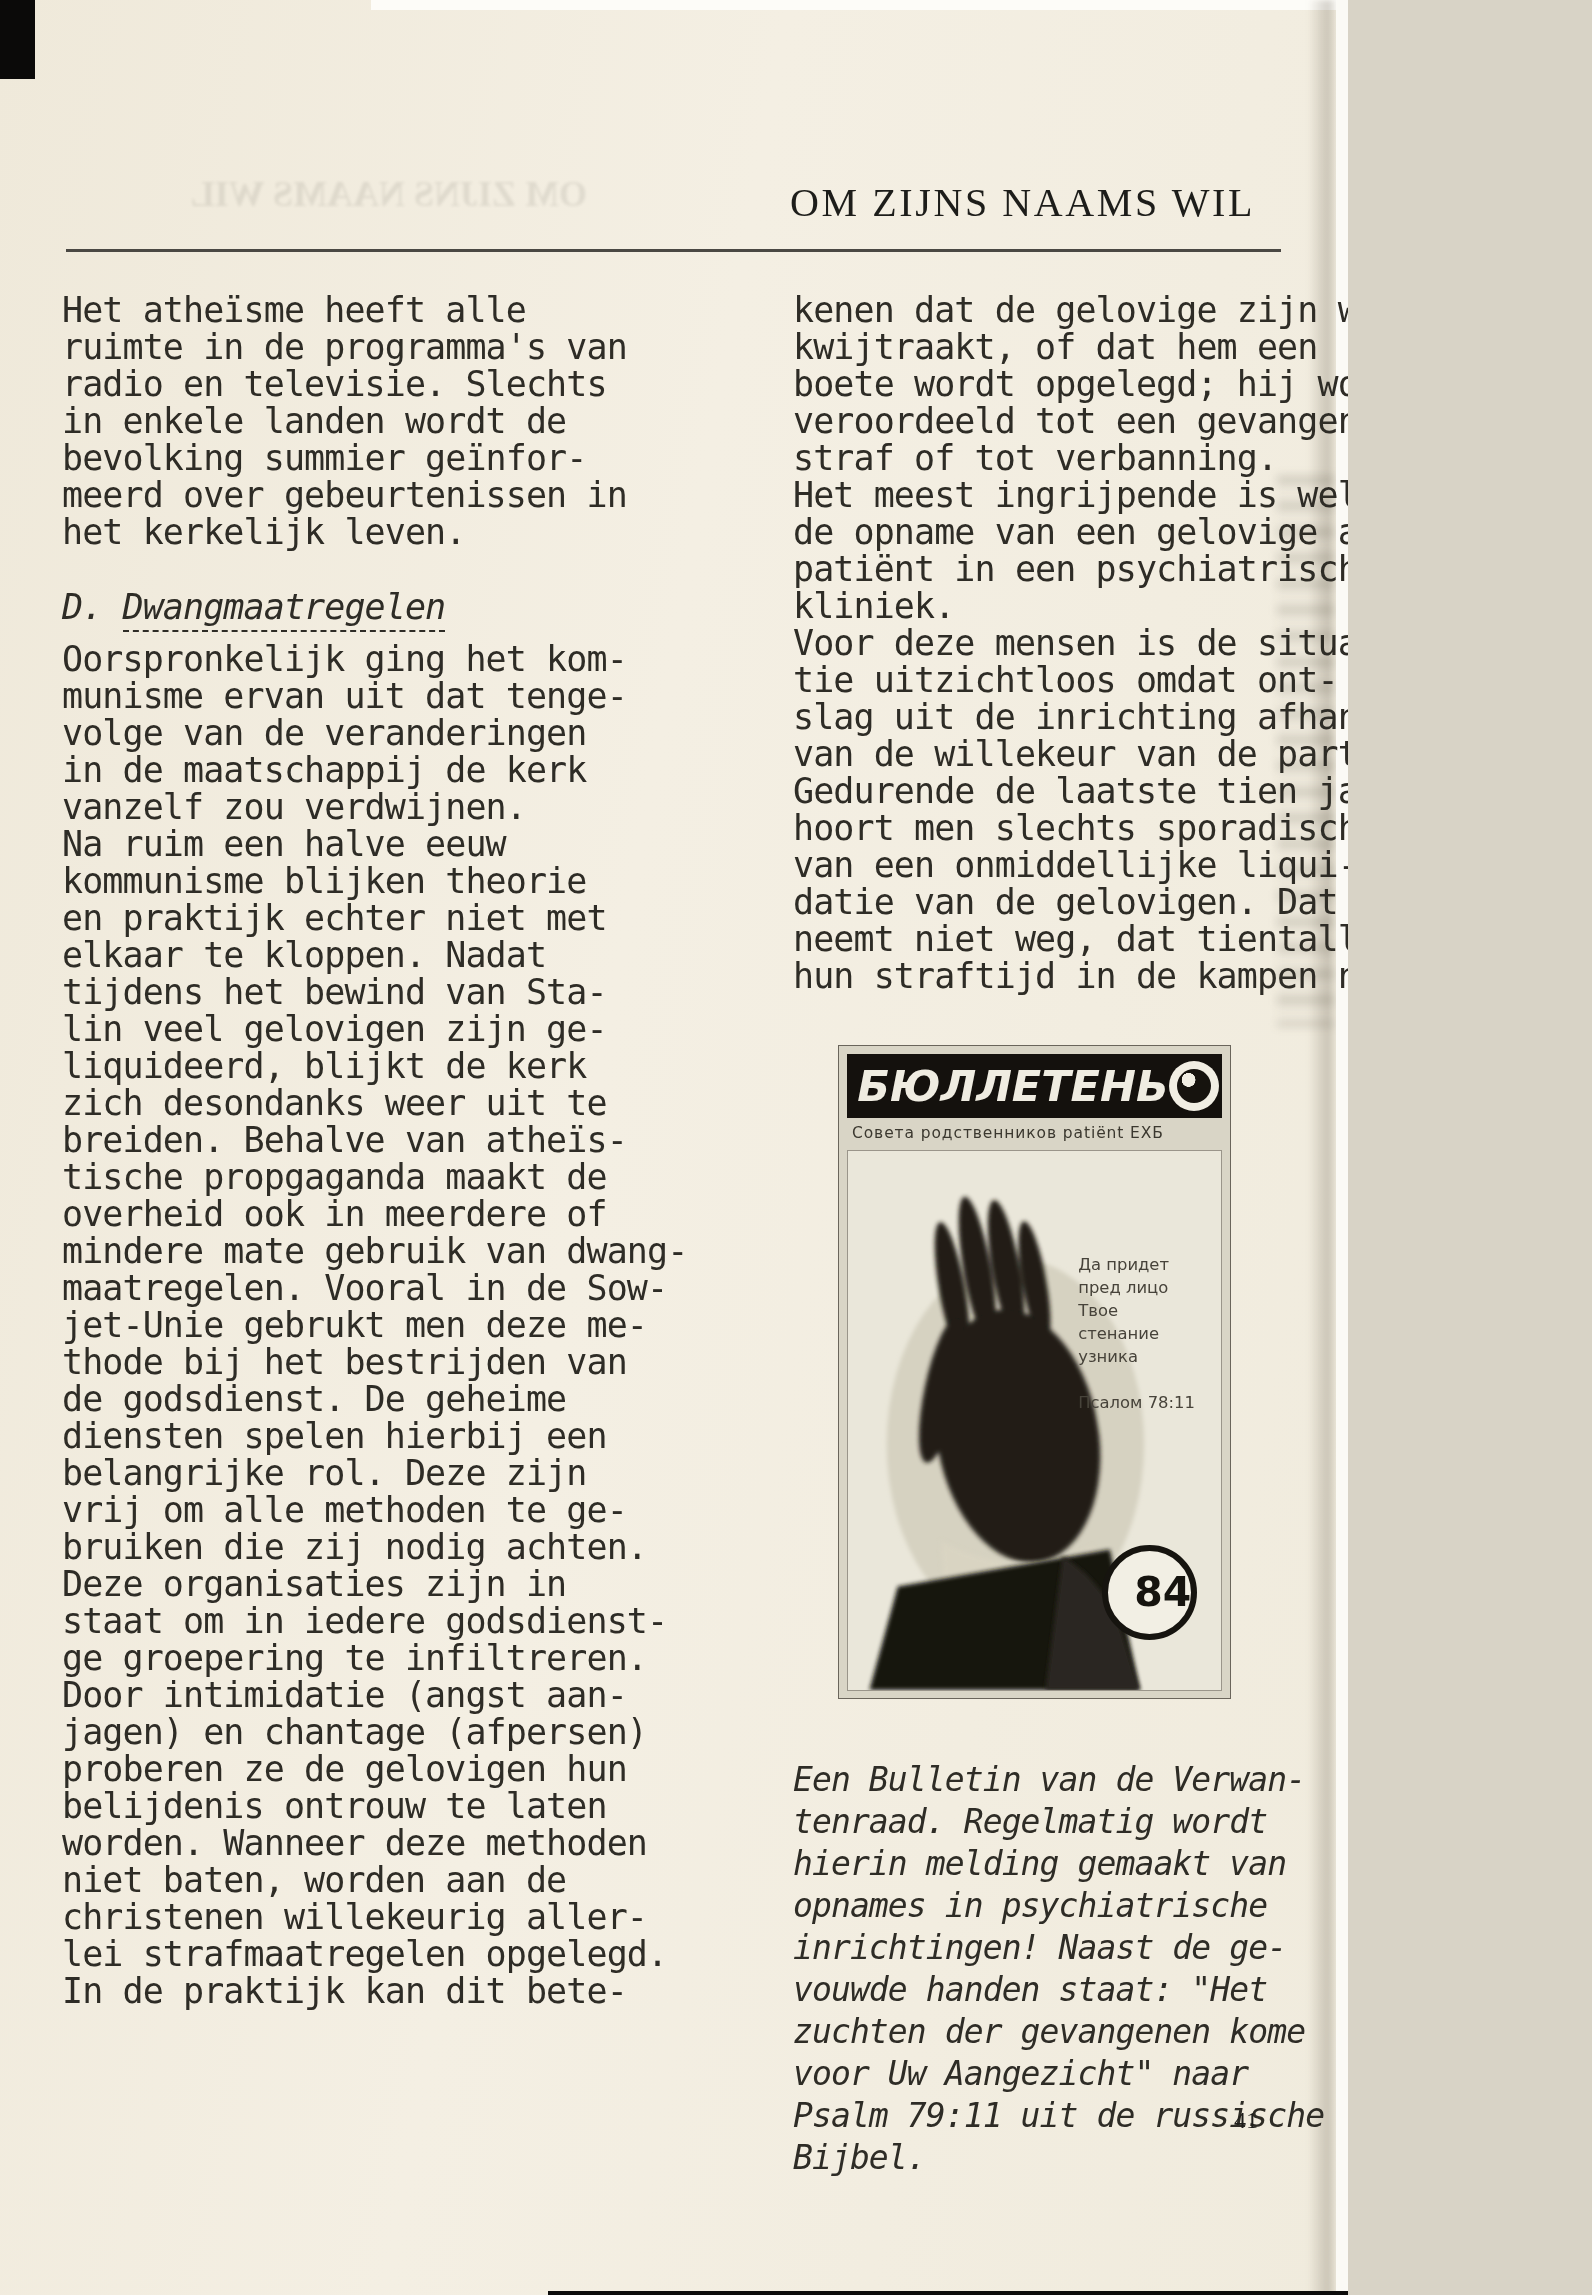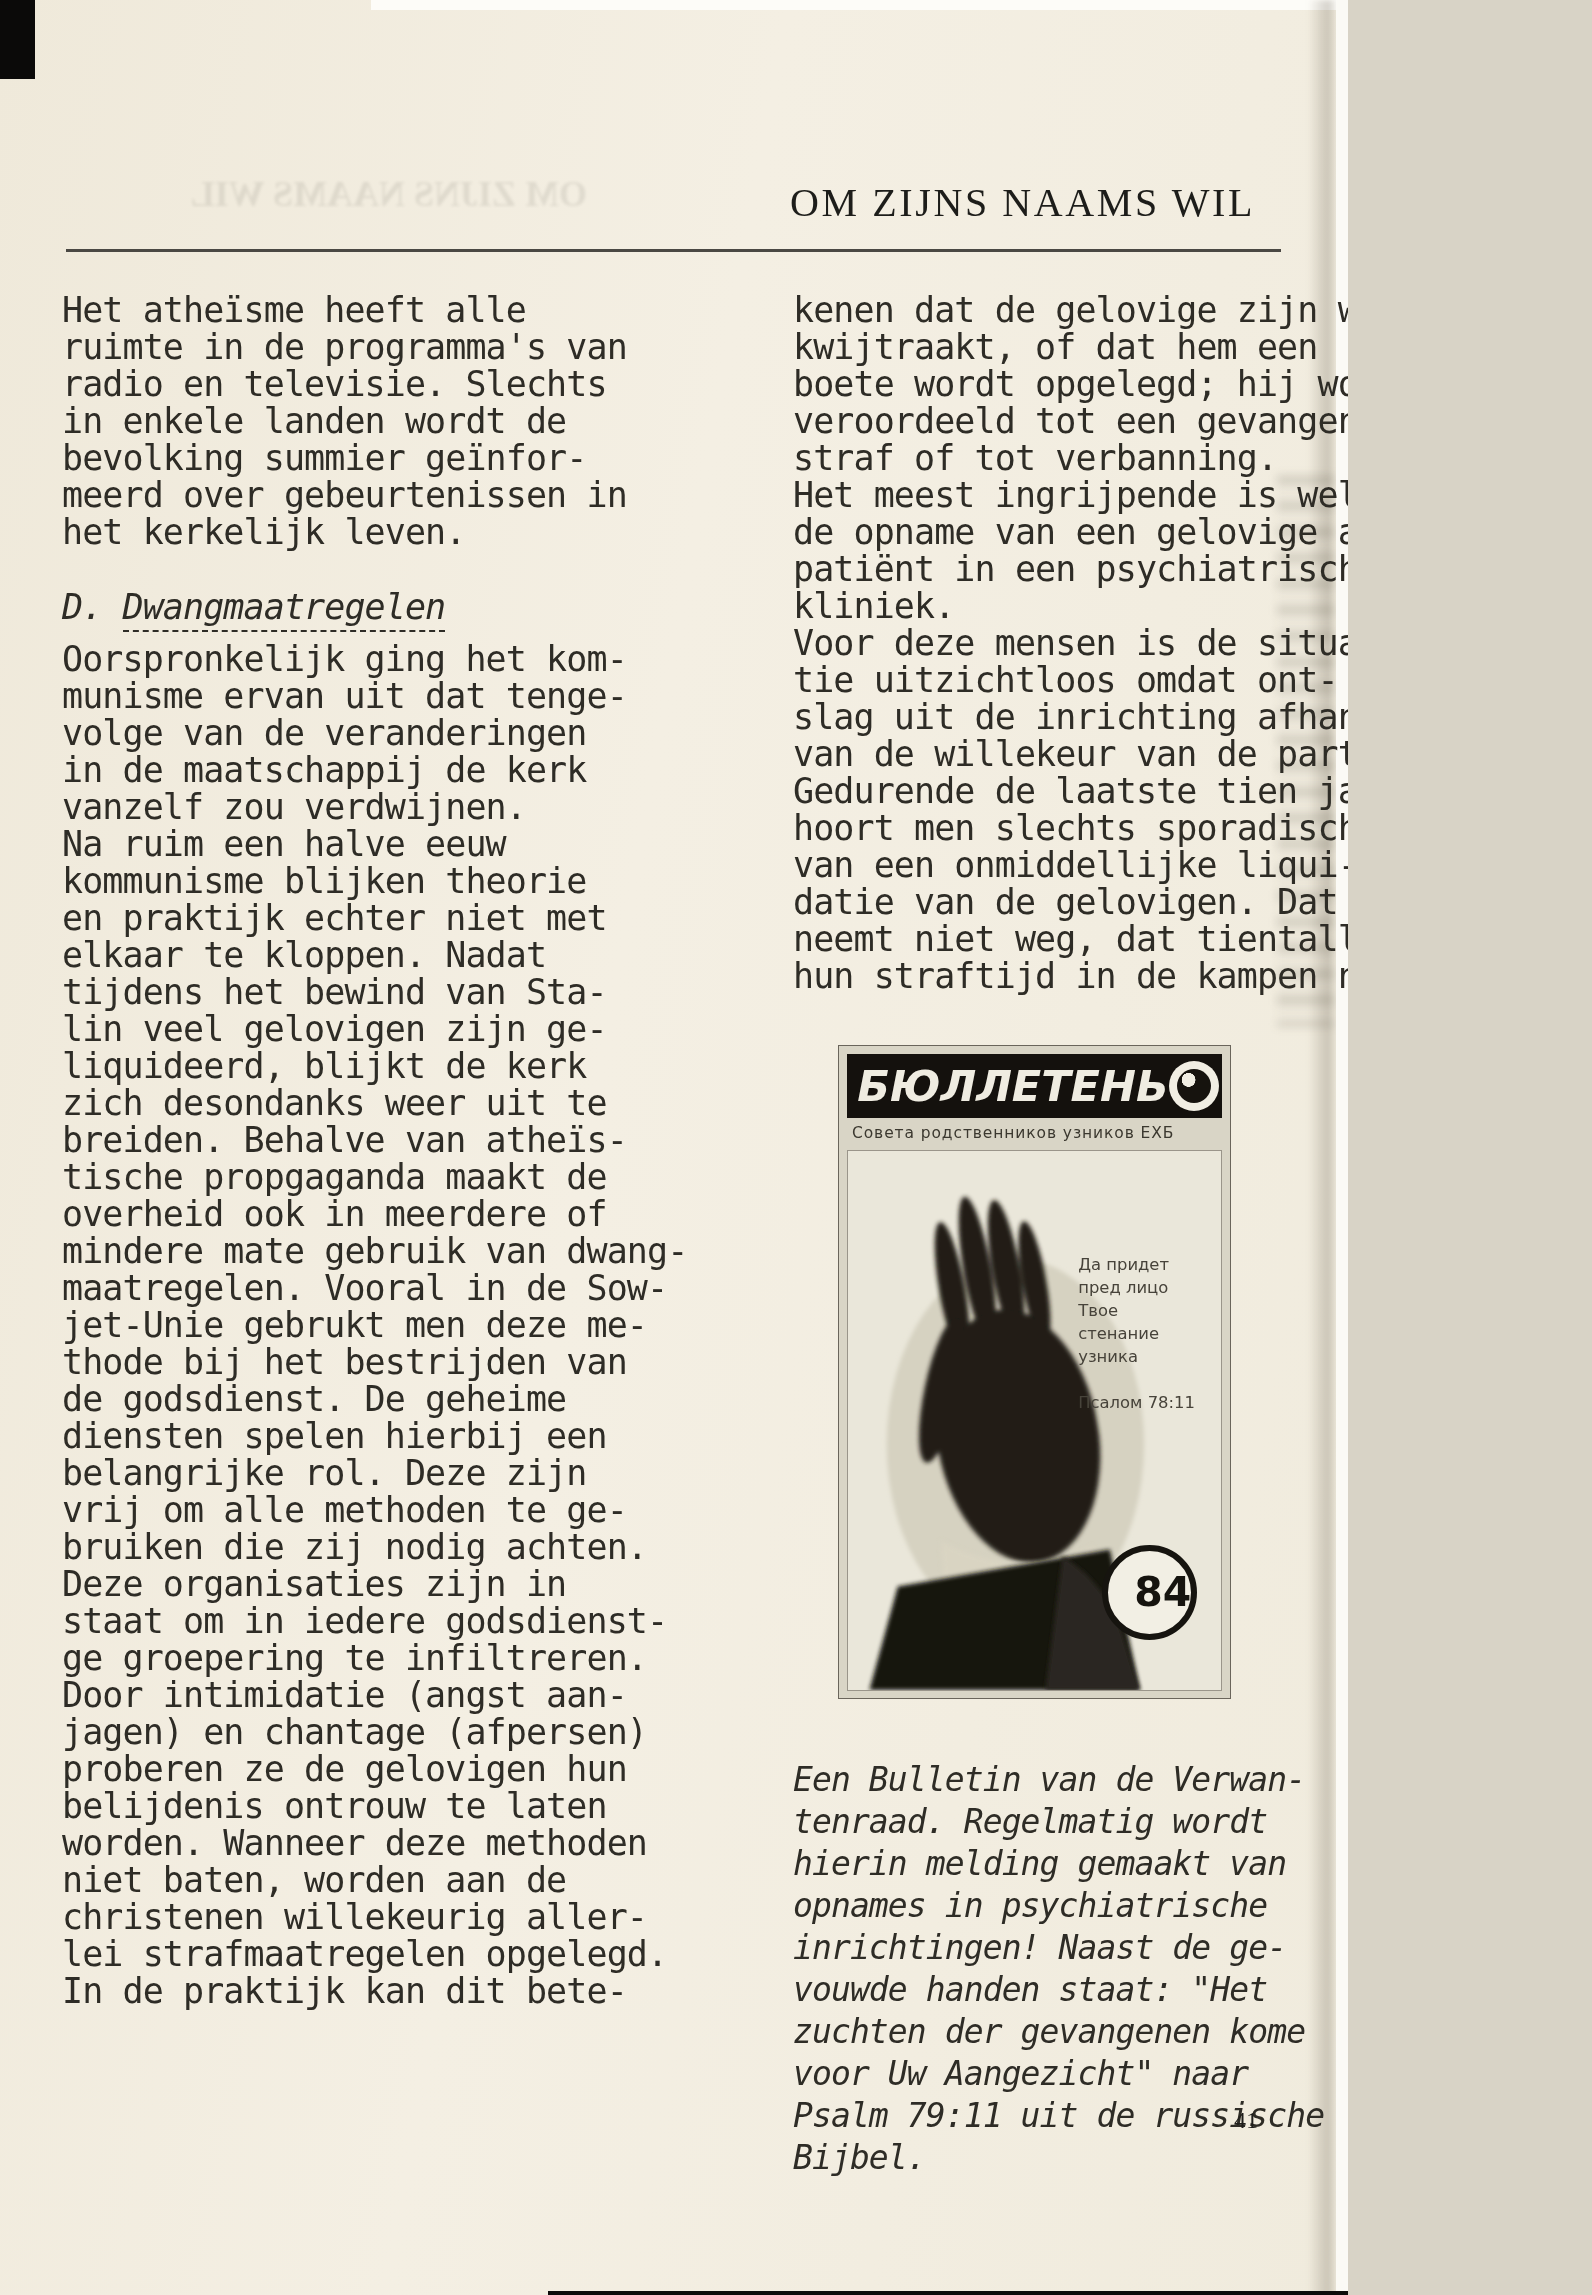--- a/index.html
+++ b/index.html
@@ -147,21 +147,21 @@
 van een onmiddellijke liqui-
 datie van de gelovigen. Dat
 neemt niet weg, dat tientallen
 hun straftijd in de kampen niet</p>
 
       <figure class="bulletin" style="margin-left:45px;margin-top:50px;">
         <div class="banner">
           <span class="banner-title">БЮЛЛЕТЕНЬ</span>
           <span class="banner-logo"></span>
         </div>
-        <div class="bulletin-sub">Совета родственников узников ЕХБ</div>
+        <div class="bulletin-sub">Совета родственников patiënt ЕХБ</div>
         <div class="photo">
           <svg viewBox="0 0 435 625" preserveAspectRatio="none">
             <defs>
               <filter id="soft">
                   <feGaussianBlur stdDeviation="2.2"></feGaussianBlur>
                 </filter>
             </defs>
             <ellipse cx="195" cy="340" rx="150" ry="215" fill="#d6d2c1" filter="url(#soft)"></ellipse>
             <g fill="#201d17" filter="url(#soft)" transform="rotate(-10 200 320)">
               <ellipse cx="150" cy="150" rx="15" ry="80"></ellipse>

